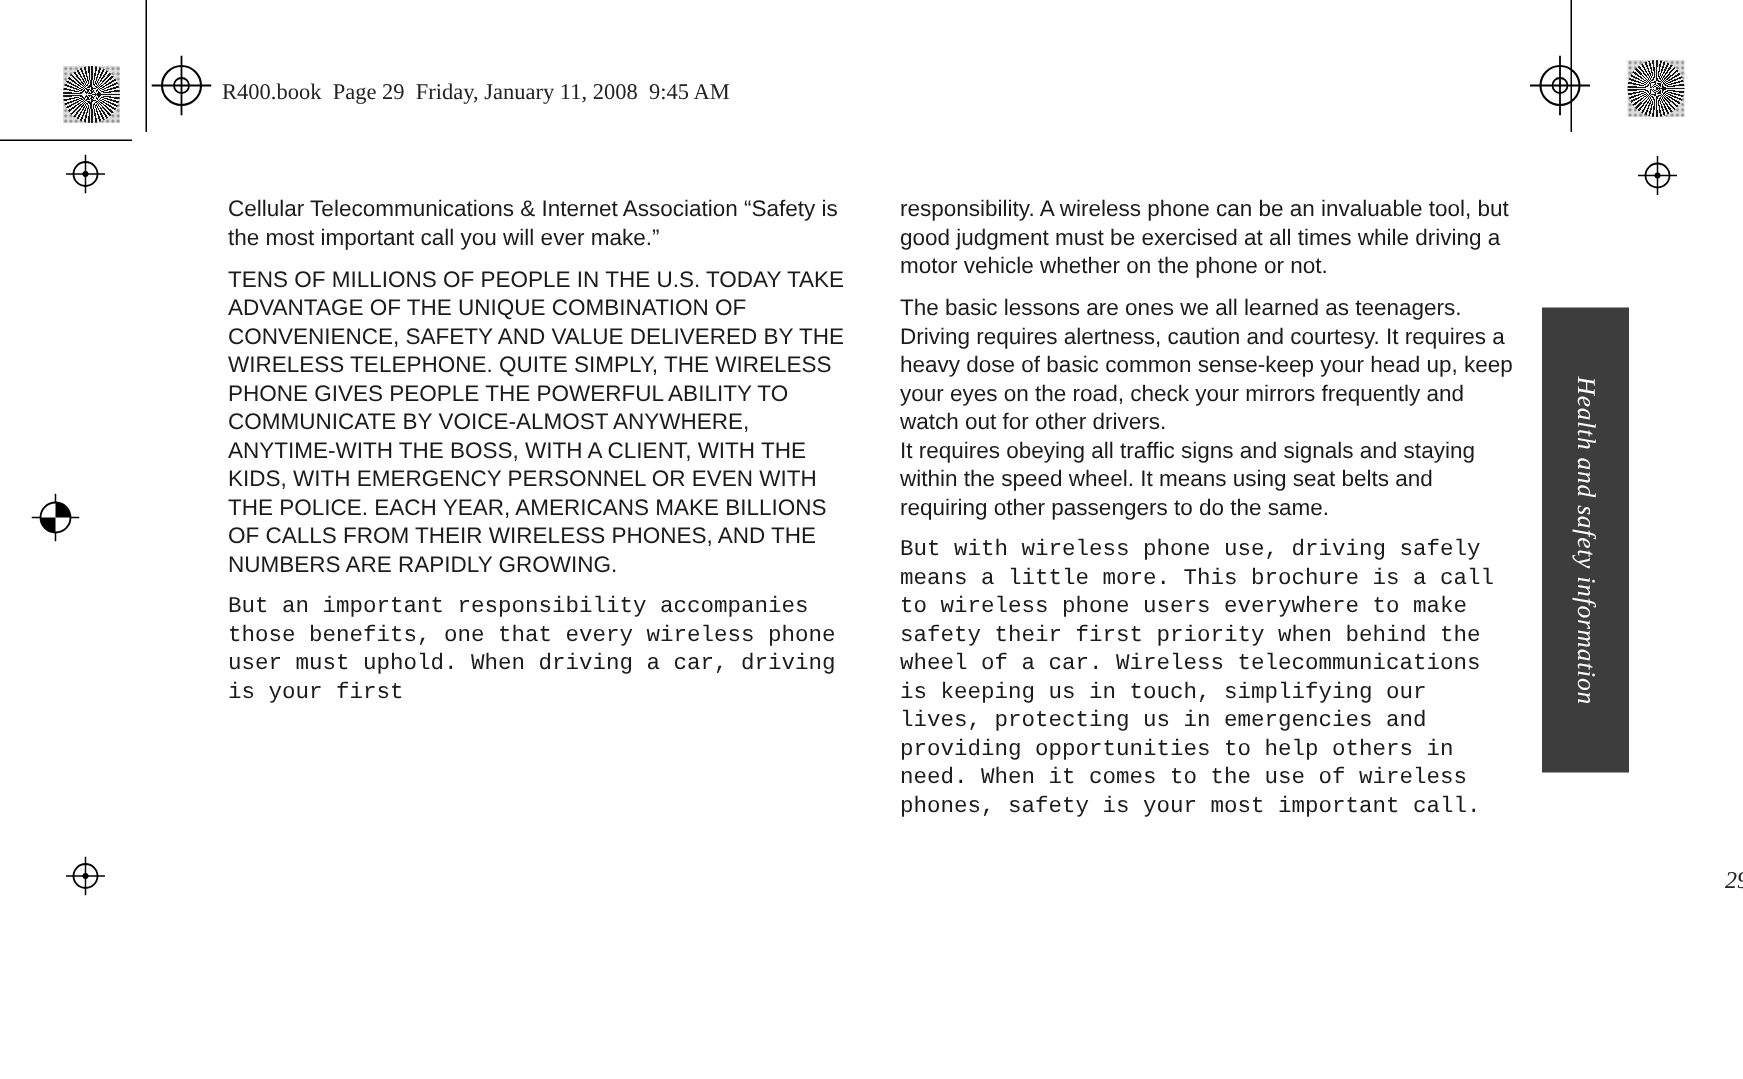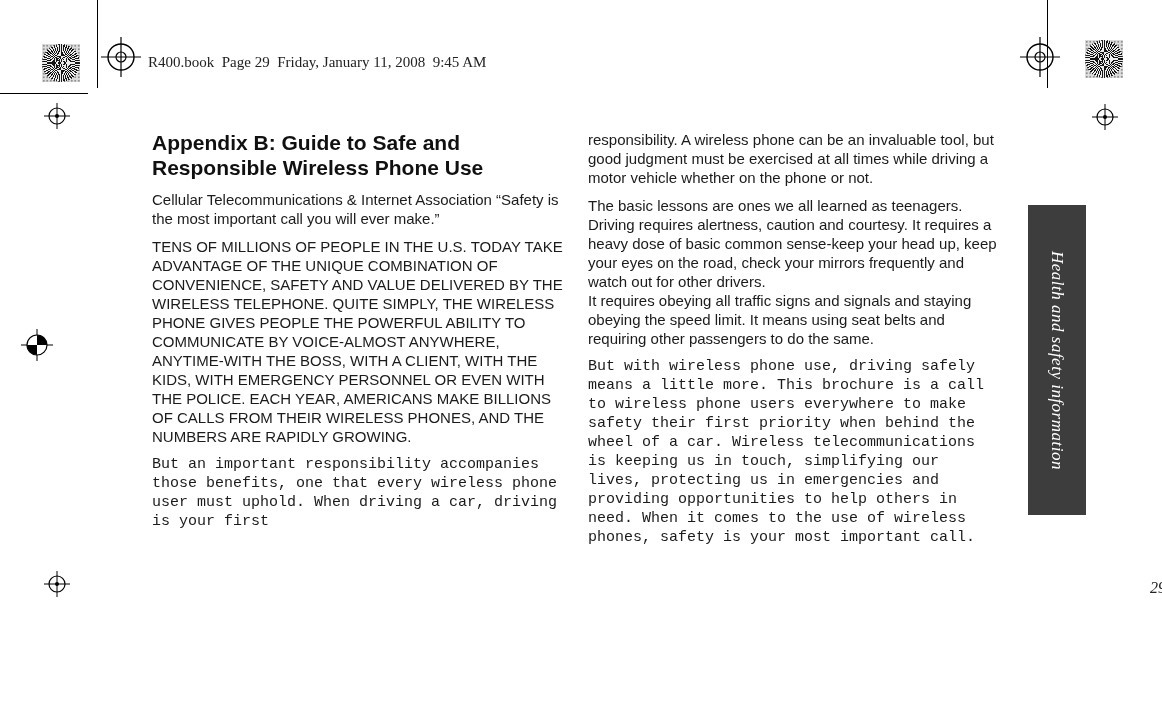--- a/index.html
+++ b/index.html
@@ -28,21 +28,21 @@
   .mark { position:absolute; }
 
   .header-line {
     position:absolute; left:148px; top:54px;
     font-family:"Liberation Serif", serif; font-size:15px;
     white-space:pre; color:#222;
   }
 
   .col { position:absolute; top:130px; font-size:15px; line-height:19px; }
   .col.left  { left:152px; width:412px; }
-  .col.right { left:588px; width:412px; }
+  .col.right { left:600px; width:412px; }
 
   .doc-title {
     font-size:21px; line-height:25px; font-weight:bold;
     margin:0 0 10px 0; color:#101010;
   }
   .para { margin:0 0 9px 0; }
   .para:last-child { margin-bottom:0;font-family:Liberation Mono, monospace; }
   .bold-head { font-weight:bold; margin:0 0 7px 0; }
   .para-block { margin:3px 0 9px 0; }
 
@@ -134,31 +134,30 @@
     <line x1="16" y1="0" x2="16" y2="32" stroke="#000"></line>
     <line x1="0" y1="16" x2="32" y2="16" stroke="#000"></line>
     <circle cx="16" cy="16" r="10" fill="#fff" stroke="#000" stroke-width="1.2"></circle>
     <path d="M16 16 L16 6 A10 10 0 0 1 26 16 Z" fill="#000"></path>
     <path d="M16 16 L16 26 A10 10 0 0 1 6 16 Z" fill="#000"></path>
   </svg>
 
   <div class="header-line">R400.book  Page 29  Friday, January 11, 2008  9:45 AM</div>
 
   <div class="col left">
-    <div class="doc-title">Appendix B: Guide to Safe and Responsible Wireless Phone Use</div>
     <div class="para">Cellular Telecommunications &amp; Internet Association “Safety is the most important call you will ever make.”</div>
     <div class="para">TENS OF MILLIONS OF PEOPLE IN THE U.S. TODAY TAKE ADVANTAGE OF THE UNIQUE COMBINATION OF CONVENIENCE, SAFETY AND VALUE DELIVERED BY THE WIRELESS TELEPHONE. QUITE SIMPLY, THE WIRELESS PHONE GIVES PEOPLE THE POWERFUL ABILITY TO COMMUNICATE BY VOICE-ALMOST ANYWHERE, ANYTIME-WITH THE BOSS, WITH A CLIENT, WITH THE KIDS, WITH EMERGENCY PERSONNEL OR EVEN WITH THE POLICE. EACH YEAR, AMERICANS MAKE BILLIONS OF CALLS FROM THEIR WIRELESS PHONES, AND THE NUMBERS ARE RAPIDLY GROWING.</div>
     <div class="para">But an important responsibility accompanies those benefits, one that every wireless phone user must uphold. When driving a car, driving is your first</div>
   </div>
 
   <div class="col right">
     <div class="para">responsibility. A wireless phone can be an invaluable tool, but good judgment must be exercised at all times while driving a motor vehicle whether on the phone or not.</div>
     <div class="para-block">
       <div>The basic lessons are ones we all learned as teenagers. Driving requires alertness, caution and courtesy. It requires a heavy dose of basic common sense-keep your head up, keep your eyes on the road, check your mirrors frequently and watch out for other drivers.</div>
-      <div>It requires obeying all traffic signs and signals and staying obeying the speed limit. It means using seat belts and requiring other passengers to do the same.</div>
+      <div>It requires obeying all traffic signs and signals and staying within the speed wheel. It means using seat belts and requiring other passengers to do the same.</div>
     </div>
     <div class="para">But with wireless phone use, driving safely means a little more. This brochure is a call to wireless phone users everywhere to make safety their first priority when behind the wheel of a car. Wireless telecommunications is keeping us in touch, simplifying our lives, protecting us in emergencies and providing opportunities to help others in need. When it comes to the use of wireless phones, safety is your most important call.</div>
   </div>
 
   <div class="side-tab">
     <span>Health and safety information</span>
   </div>
 
   <div class="pagenum">29</div>
 

